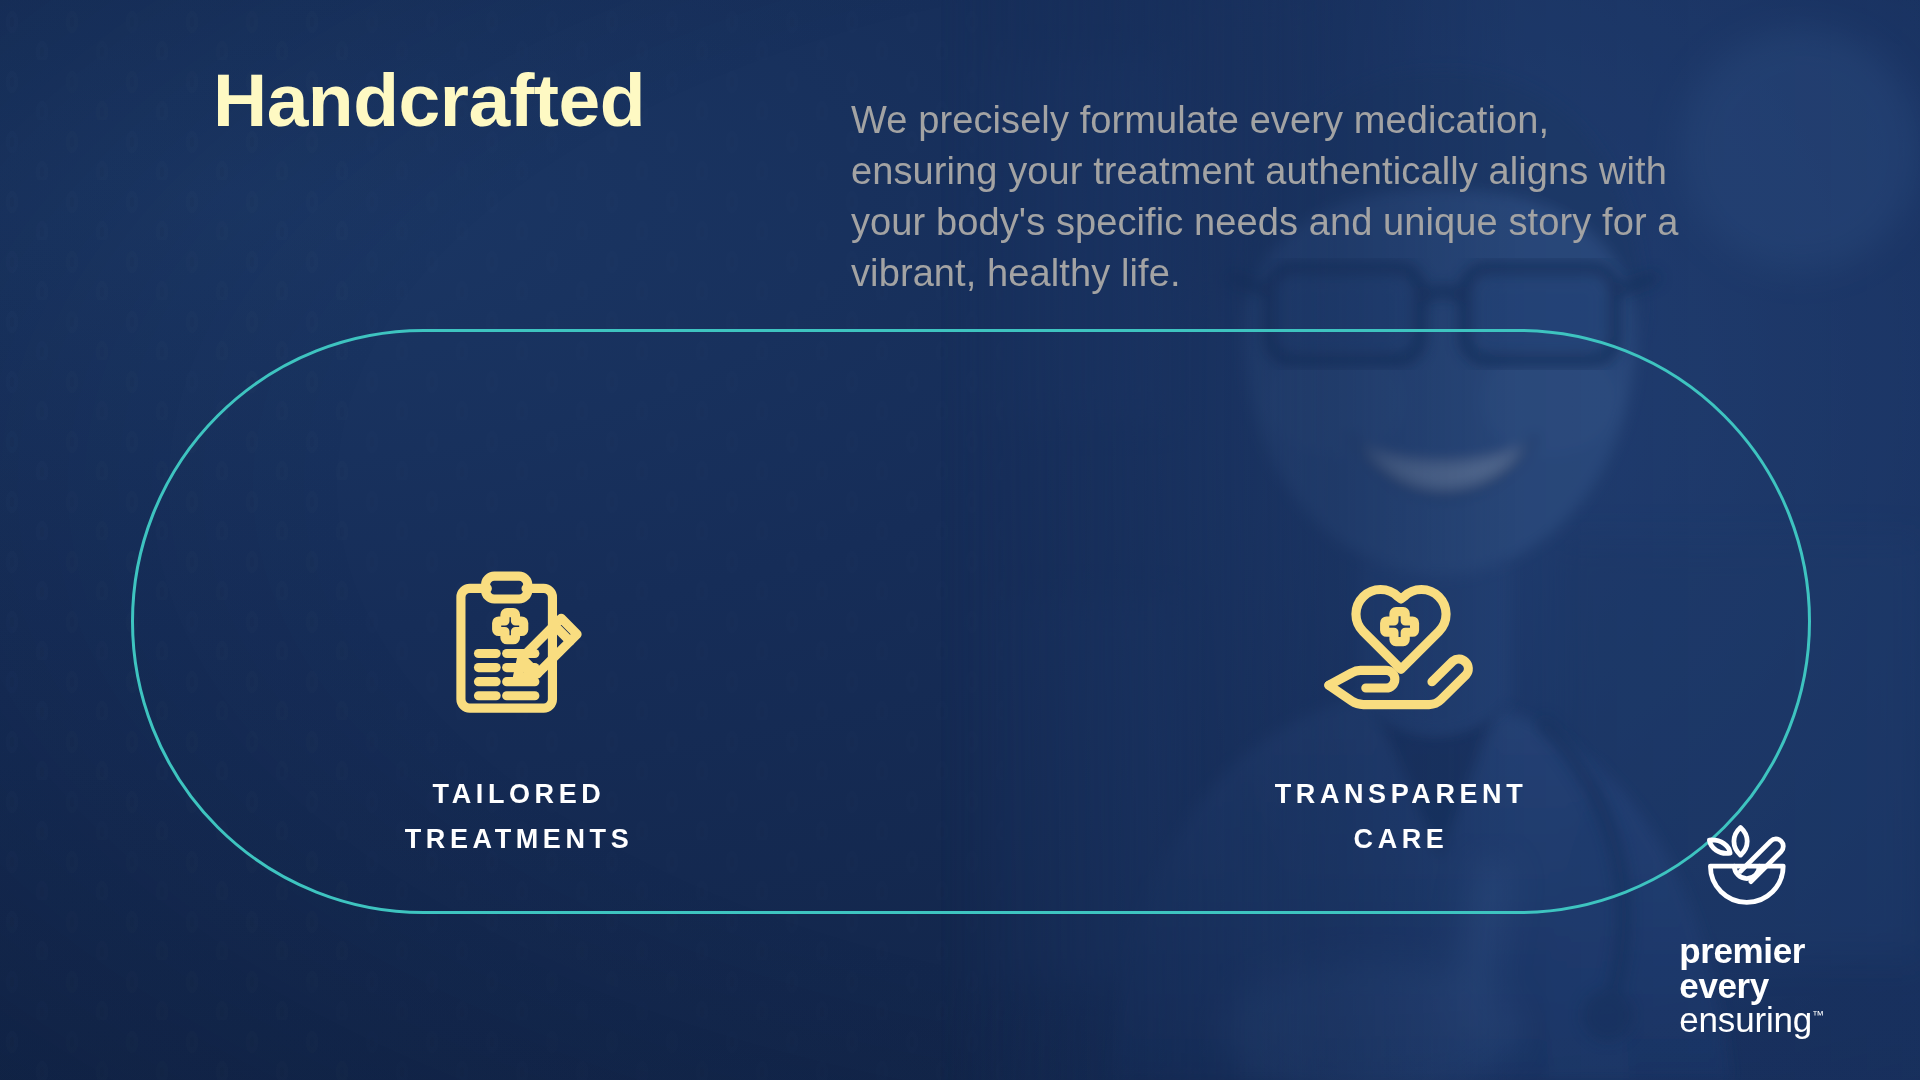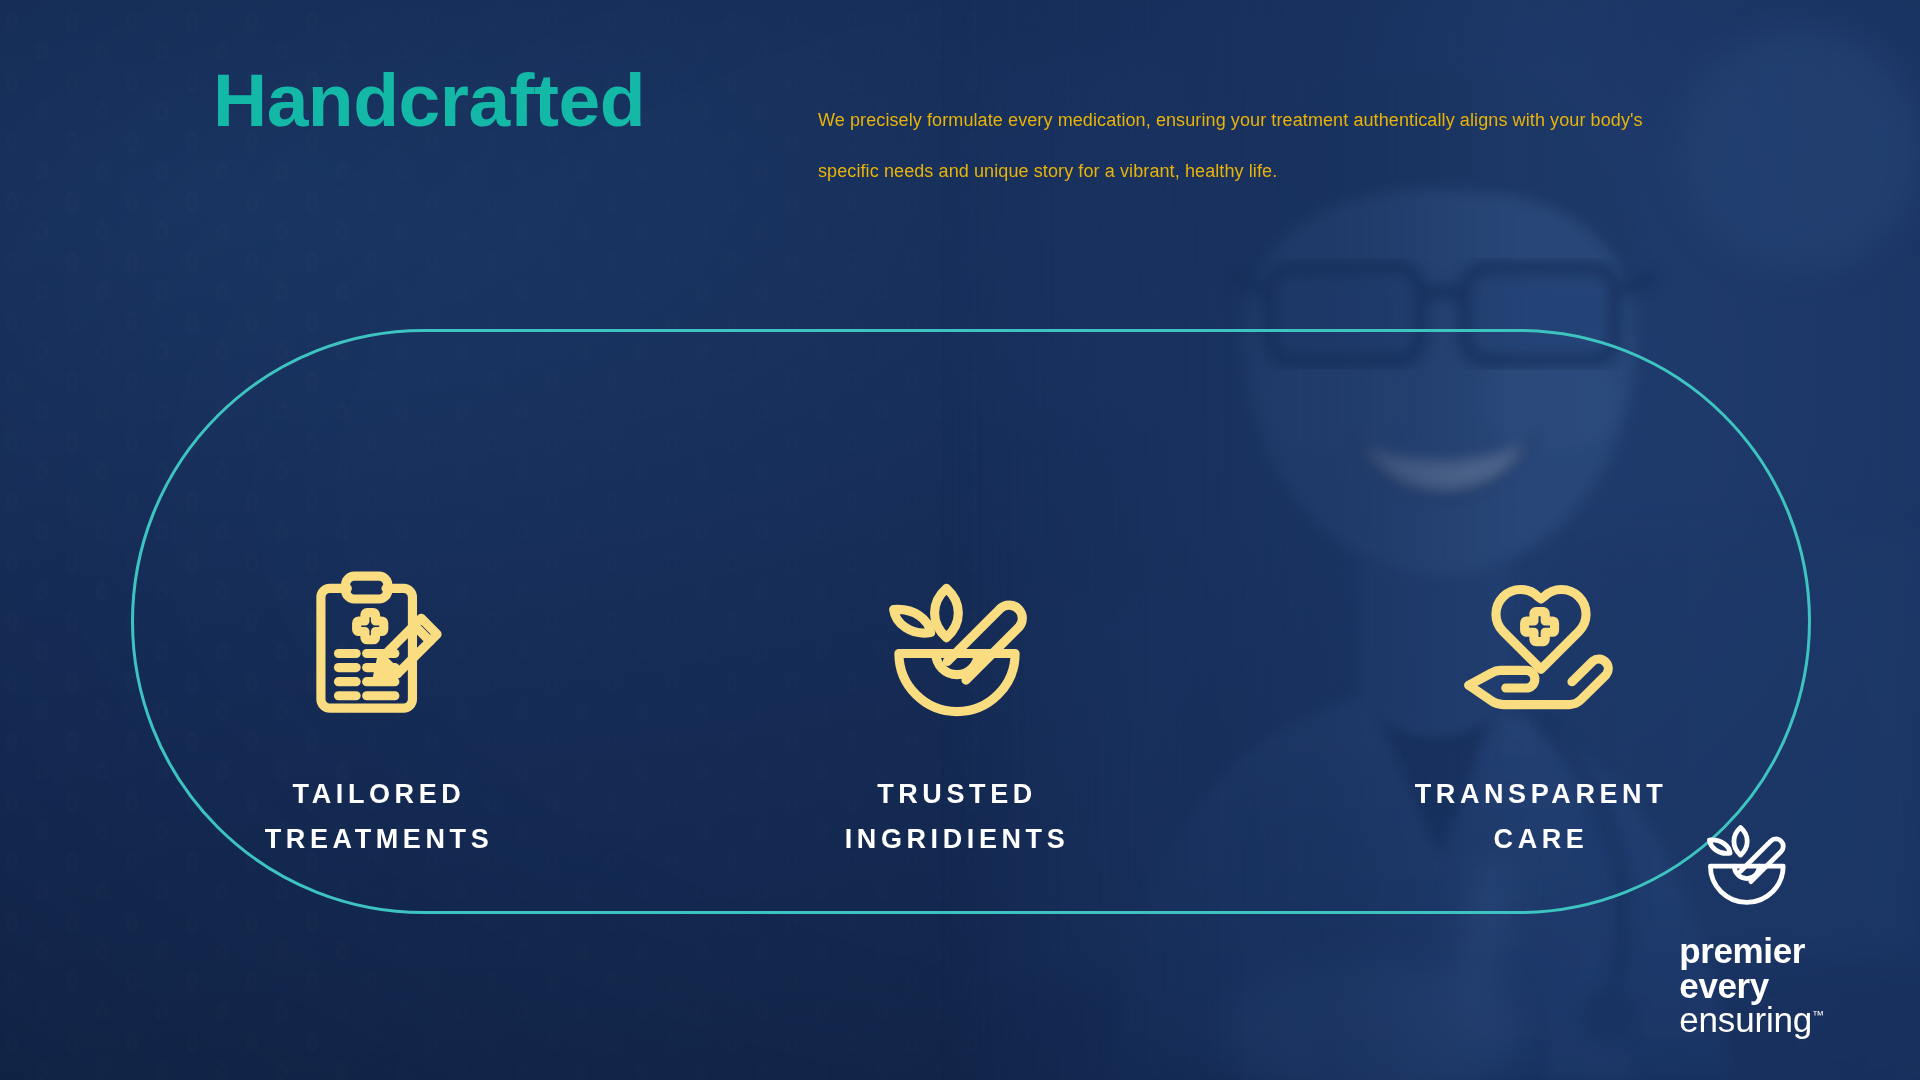--- a/index.html
+++ b/index.html
@@ -53,32 +53,32 @@
   .vignette{
     position:absolute; inset:0;
     background:radial-gradient(130% 120% at 70% 45%, rgba(0,0,0,0) 40%, rgba(8,20,42,.35) 100%);
   }
 
   
   .header{ position:absolute; top:0; left:0; width:1920px; }
   .headline{
     position:absolute; left:213px; top:58px;
     width:620px;
-    color:#14b8a6;
+    color:#fef9c3;
     font-size:75px;
     line-height:1.14;
     font-weight:700;
     letter-spacing:-0.5px;
   }
   .headline .l{ display:block; }
   .subcopy{
-    position:absolute; left:818px; top:95px;
+    position:absolute; left:851px; top:95px;
     width:830px;
-    color:#eab308;
-    font-size:18px;
+    color:#a3a3a3;
+    font-size:38px;
     line-height:51px;
     font-weight:300;
     letter-spacing:.1px;
   }
 
   
   .capsule{
     position:absolute;
     left:131px; top:329px;
     width:1680px; height:585px;
@@ -268,38 +268,20 @@
 
           <path d="M74 32 l9 9 -22.5 22.5 -11.5 2.5 2.5 -11.5 z"></path>
           <path d="M70 36 l9 9"></path>
           <path d="M51.5 54.5 l9 9"></path>
         </svg>
       </div>
       <div class="label">TAILORED
 TREATMENTS</div>
     </div>
 
-    <div class="feature f2">
-      <div class="icon">
-        <svg width="176" height="176" viewBox="0 0 100 100" fill="none" stroke="#f9dd80" stroke-width="5.2" stroke-linecap="round" stroke-linejoin="round">
-
-          <path d="M17 52 h66 a0 0 0 0 1 0 0 a33 33 0 0 1-66 0 z"></path>
-
-          <path d="M38 52 a12 12 0 0 0 24 0"></path>
-
-          <path d="M44.5 56.5 l30-30 a7.5 7.5 0 0 1 10.6 10.6 l-30 30"></path>
-
-          <path d="M44 15 c 9 8, 9 20, 0 28 c -9 -8, -9 -20, 0 -28 z"></path>
-
-          <path d="M14 27 c 12 -1, 20 6, 21 13 c -11 2, -20 -5, -21 -13 z"></path>
-        </svg>
-      </div>
-      <div class="label">TRUSTED
-INGRIDIENTS</div>
-    </div>
 
     <div class="feature f3">
       <div class="icon">
         <svg width="176" height="176" viewBox="0 0 100 100" fill="none" stroke="#f9dd80" stroke-width="5.2" stroke-linecap="round" stroke-linejoin="round">
 
           <path d="M50 61 L 28.5 39.5 a14 14 0 0 1 0-19.8 a14 14 0 0 1 19.8 0 L 50 21 l1.7-1.3 a14 14 0 0 1 19.8 0 a14 14 0 0 1 0 19.8 z"></path>
 
           <path d="M46 33.5 h-4.2 a1.1 1.1 0 0 0-1.1 1.1 v4.2 a1.1 1.1 0 0 0 1.1 1.1 H46 v4.2 a1.1 1.1 0 0 0 1.1 1.1 h4.2 a1.1 1.1 0 0 0 1.1-1.1 V39.9 h4.2 a1.1 1.1 0 0 0 1.1-1.1 v-4.2 a1.1 1.1 0 0 0-1.1-1.1 H52.4 V29.3 a1.1 1.1 0 0 0-1.1-1.1 h-4.2 a1.1 1.1 0 0 0-1.1 1.1 z"></path>
 
           <path d="M9 70 l 13-7 a10 10 0 0 1 5-1.4 h14.5 a5 5 0 0 1 0 10 H30"></path>

